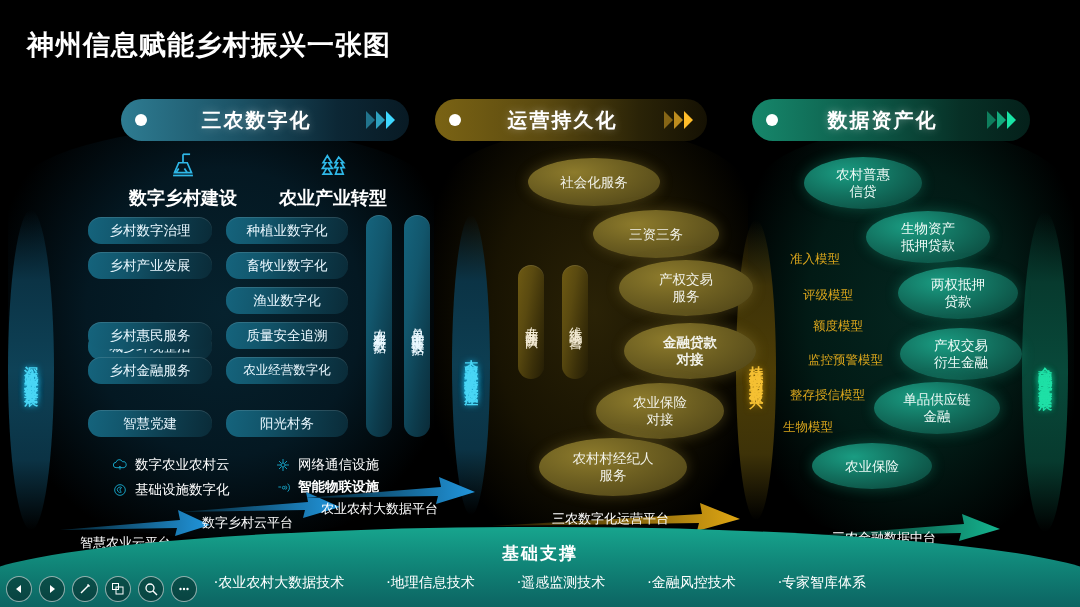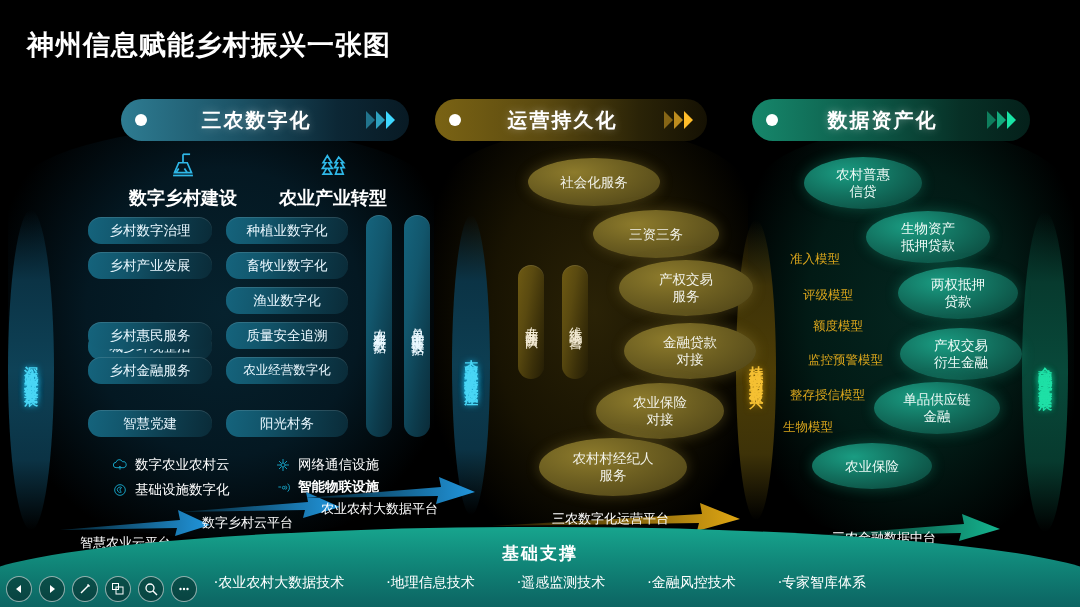--- a/index.html
+++ b/index.html
@@ -226,21 +226,21 @@
       <circle cx="13" cy="13" r="2"></circle>
         <path d="M16 10a4 4 0 010 6M19 7a8 8 0 010 12M5 12h4"></path>
     </svg>
     <span>智能物联设施</span>
   </div>
 
   <div class="bub bub-gold" style="left:528px;top:158px;width:132px;height:48px;">社会化服务</div>
   <div class="bub bub-gold" style="left:593px;top:210px;width:126px;height:48px;">三资三务</div>
   <div class="bub bub-gold" style="left:619px;top:260px;width:134px;height:56px;white-space:pre-line;">产权交易
 服务</div>
-  <div class="bub bub-gold" style="left:624px;top:323px;width:132px;height:56px;white-space:pre-line;">金融贷款
+  <div class="bub bub-gold" style="left:624px;top:323px;width:132px;height:56px;white-space:pre-line;font-weight:bold;">金融贷款
 对接</div>
   <div class="bub bub-gold" style="left:596px;top:383px;width:128px;height:56px;white-space:pre-line;">农业保险
 对接</div>
   <div class="bub bub-gold" style="left:539px;top:438px;width:148px;height:58px;white-space:pre-line;">农村村经纪人
 服务</div>
 
   <div class="vbar vbar-gold" style="left:518px;top:265px;width:26px;height:114px;">
     <span>专业运营团队</span>
   </div>
   <div class="vbar vbar-gold" style="left:562px;top:265px;width:26px;height:114px;">

